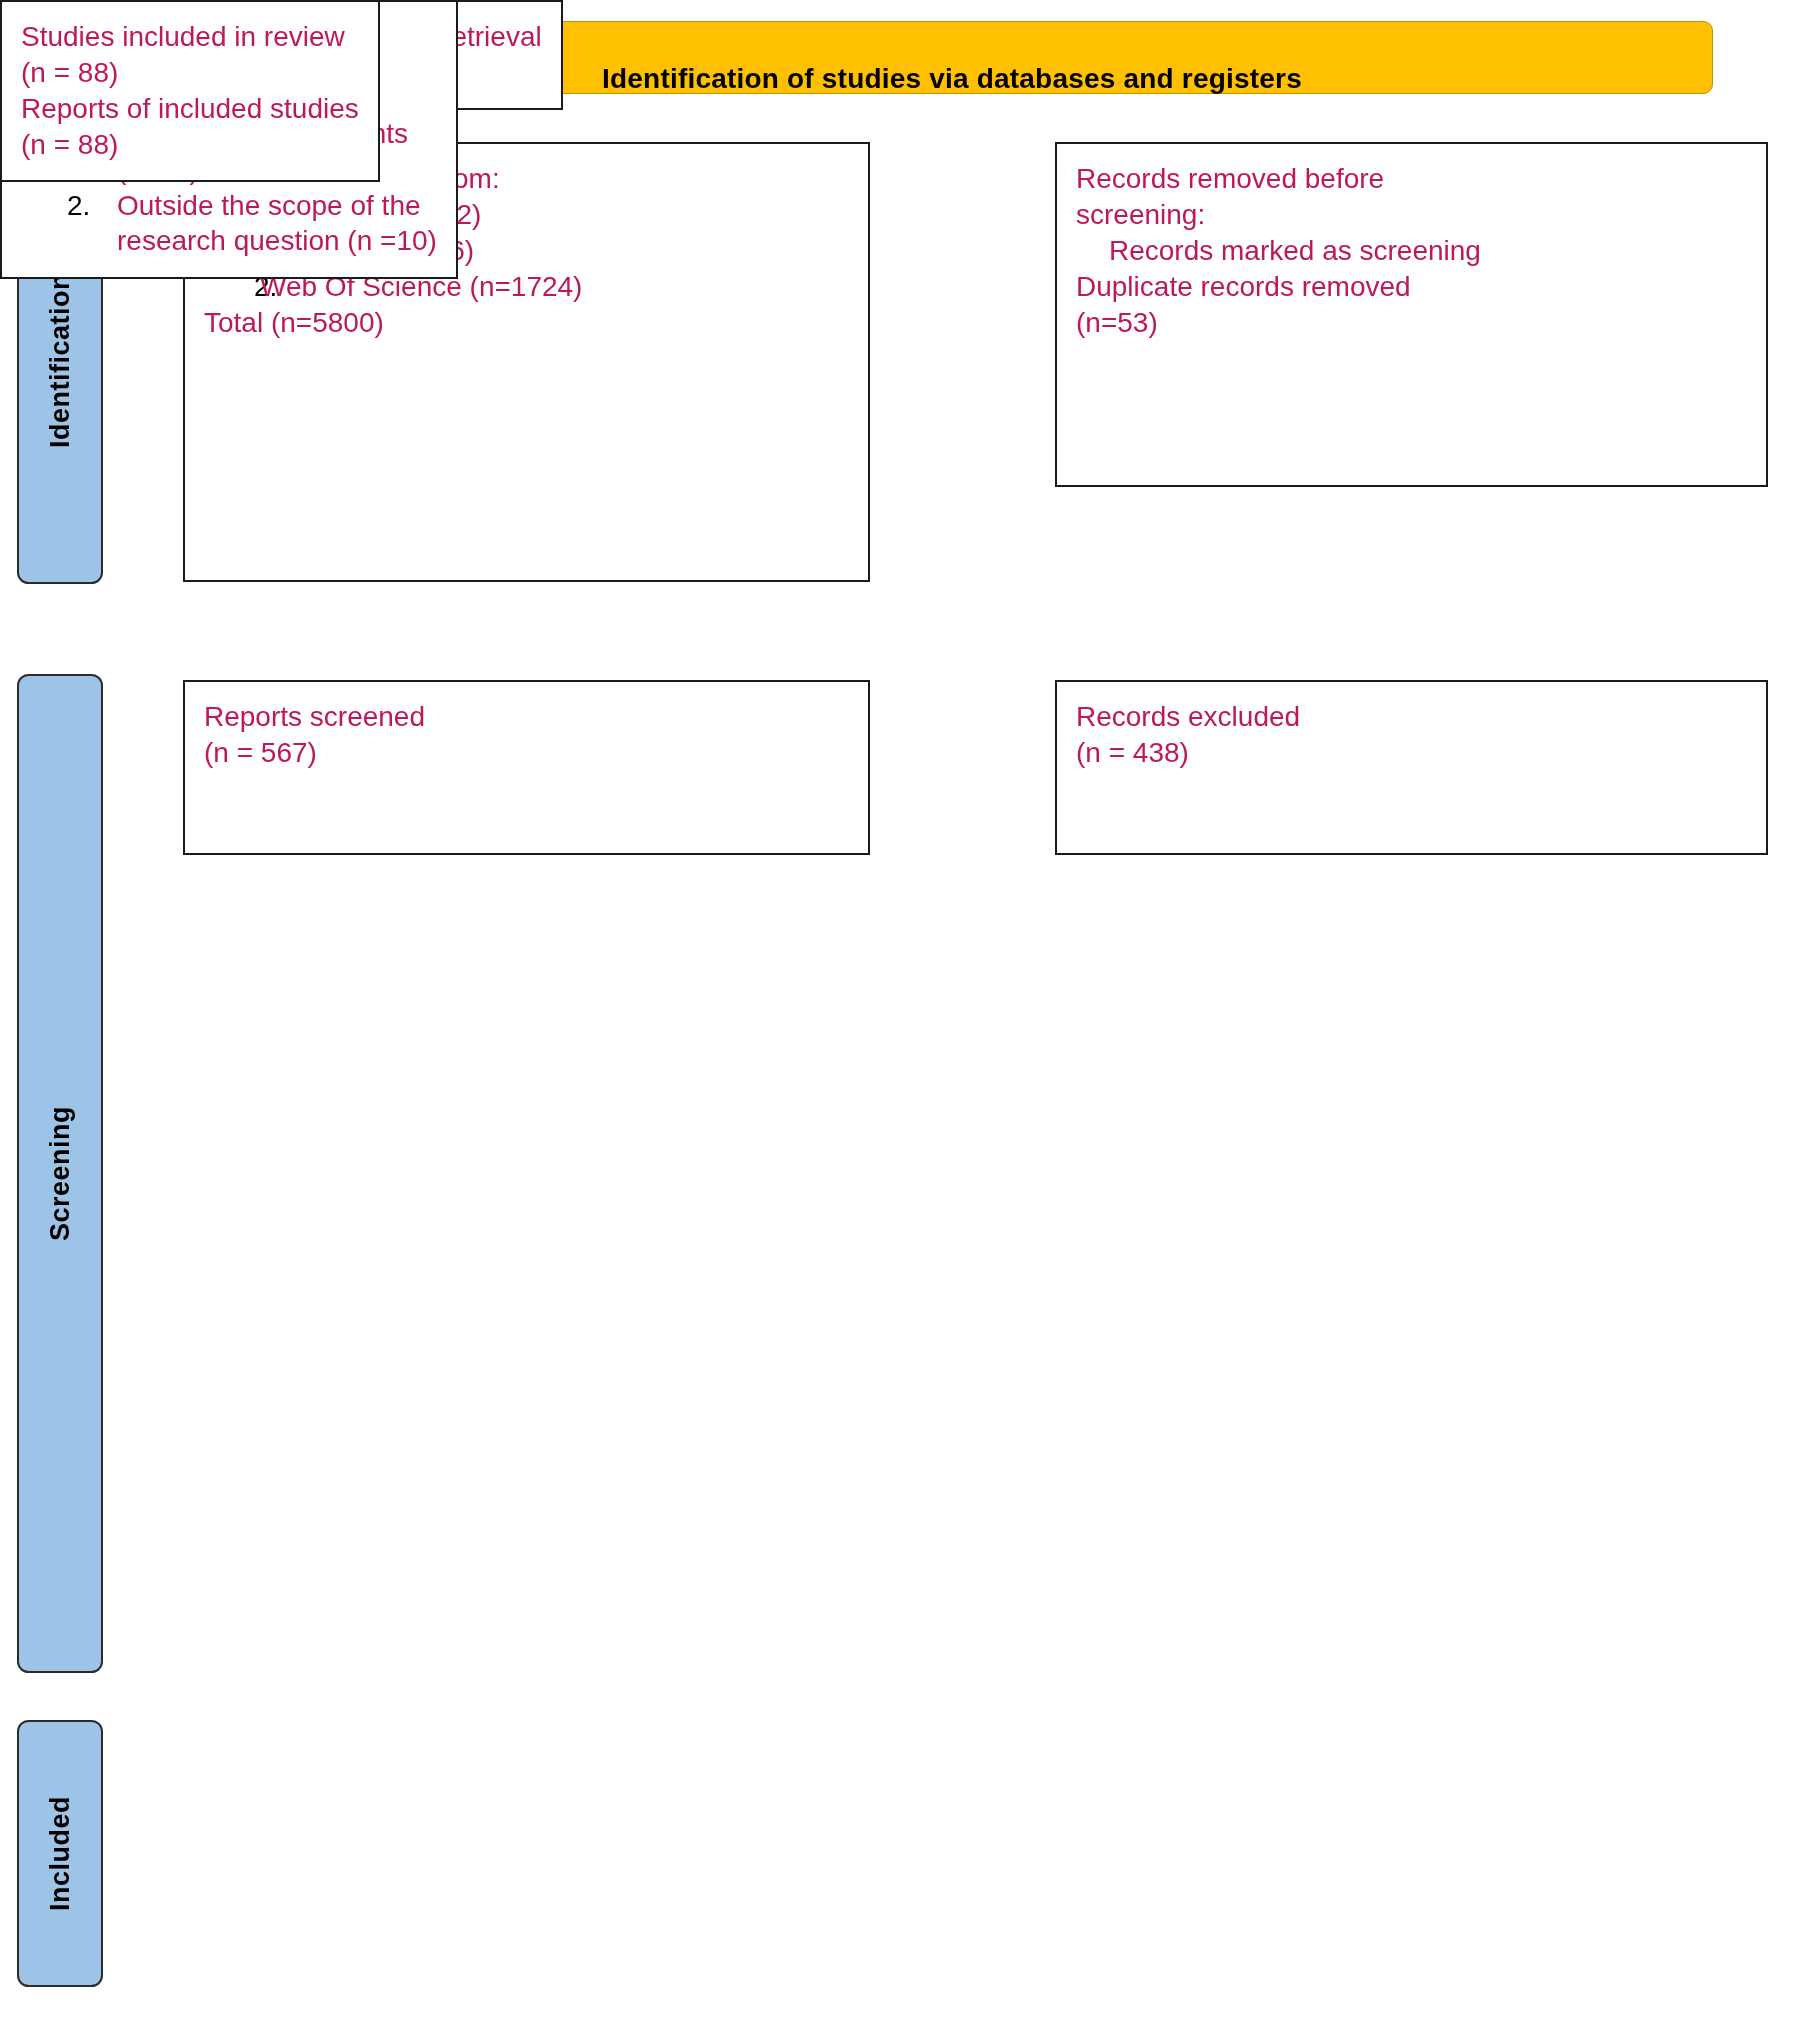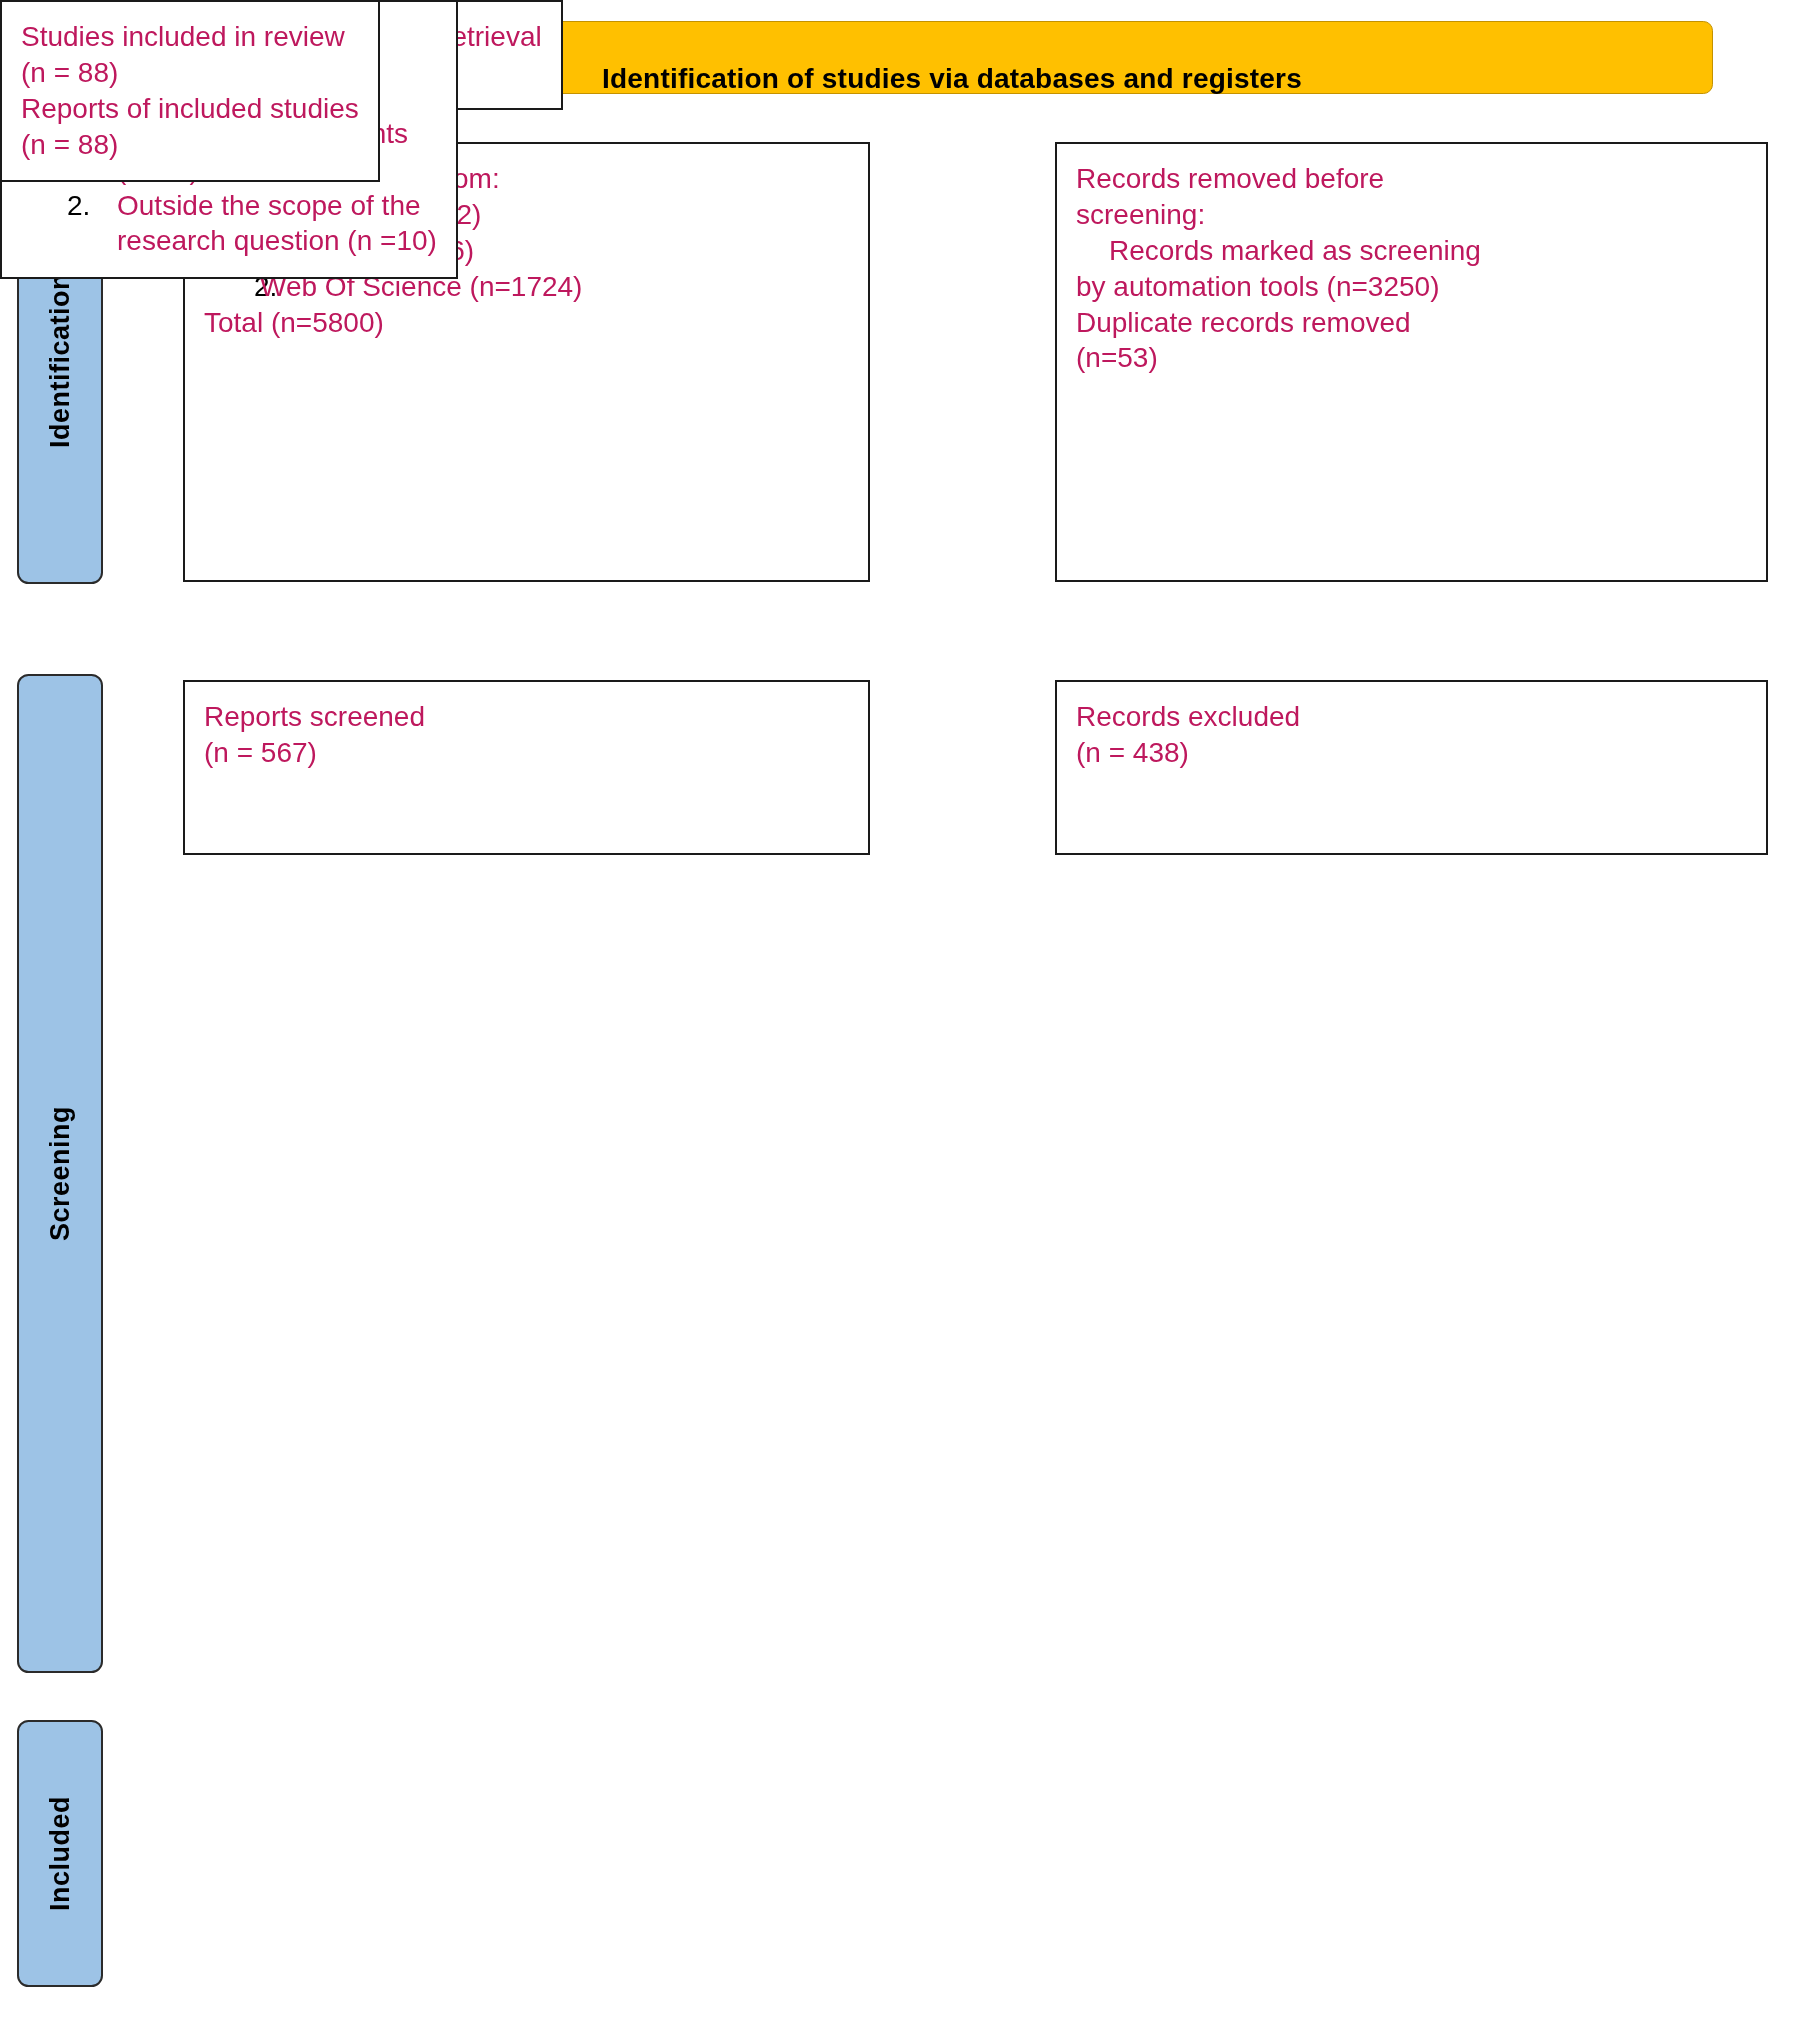--- a/index.html
+++ b/index.html
@@ -102,21 +102,21 @@
   .numlist li .li-text { flex: 1 1 auto; }
 
   .numlist.wide li .num {
     width: 96px;
     flex: 0 0 96px;
     padding-left: 46px;
   }
 
   
   #box-identified     { left: 183px;  top: 142px;  width: 687px;  height: 440px; }
-  #box-removed        { left: 1055px; top: 142px;  width: 713px;  height: 440px; }
+  #box-removed        { left: 1055px; top: 142px;  width: 713px;  height: 345px; }
   #box-screened       { left: 183px;  top: 680px;  width: 687px;  height: 175px; }
   #box-excluded       { left: 1055px; top: 680px;  width: 713px;  height: 175px; }
   #box-sought         { left: 183px;  top": 0;     }
   #box-sought         { left: 183px;  top: 961px; width: 687px;  height: 175px; }
   #box-notretrieved   { left: 1055px; top: 961px; width: 713px;  height: 175px; }
   #box-assessed       { left: 183px;  top: 1245px; width: 687px;  height: 186px; }
   #box-repexcluded    { left: 1055px; top: 1245px; width: 713px;  height: 407px; }
   #box-included       { left: 183px;  top: 1725px; width: 687px;  height: 261px; }
 
   #box-removed       { padding-top: 33px; }
@@ -174,21 +174,20 @@
         <span class="li-text">Web Of Science (n=1724)</span>
       </li>
     </ul>
     <div class="line">Total (n=5800)</div>
   </div>
 
   <div class="fbox" id="box-removed">
     <div class="line"><span>Records removed </span><span class="ital">before</span></div>
     <div class="line"><span class="ital">screening</span><span>:</span></div>
     <div class="line indent-2">Records marked as screening</div>
-    <div class="line">by automation tools (n=3250)</div>
     <div class="line">Duplicate records removed</div>
     <div class="line">(n=53)</div>
   </div>
 
   <div class="fbox" id="box-screened">
     <div class="line">Reports screened</div>
     <div class="line">(n = 567)</div>
   </div>
 
   <div class="fbox" id="box-excluded">

